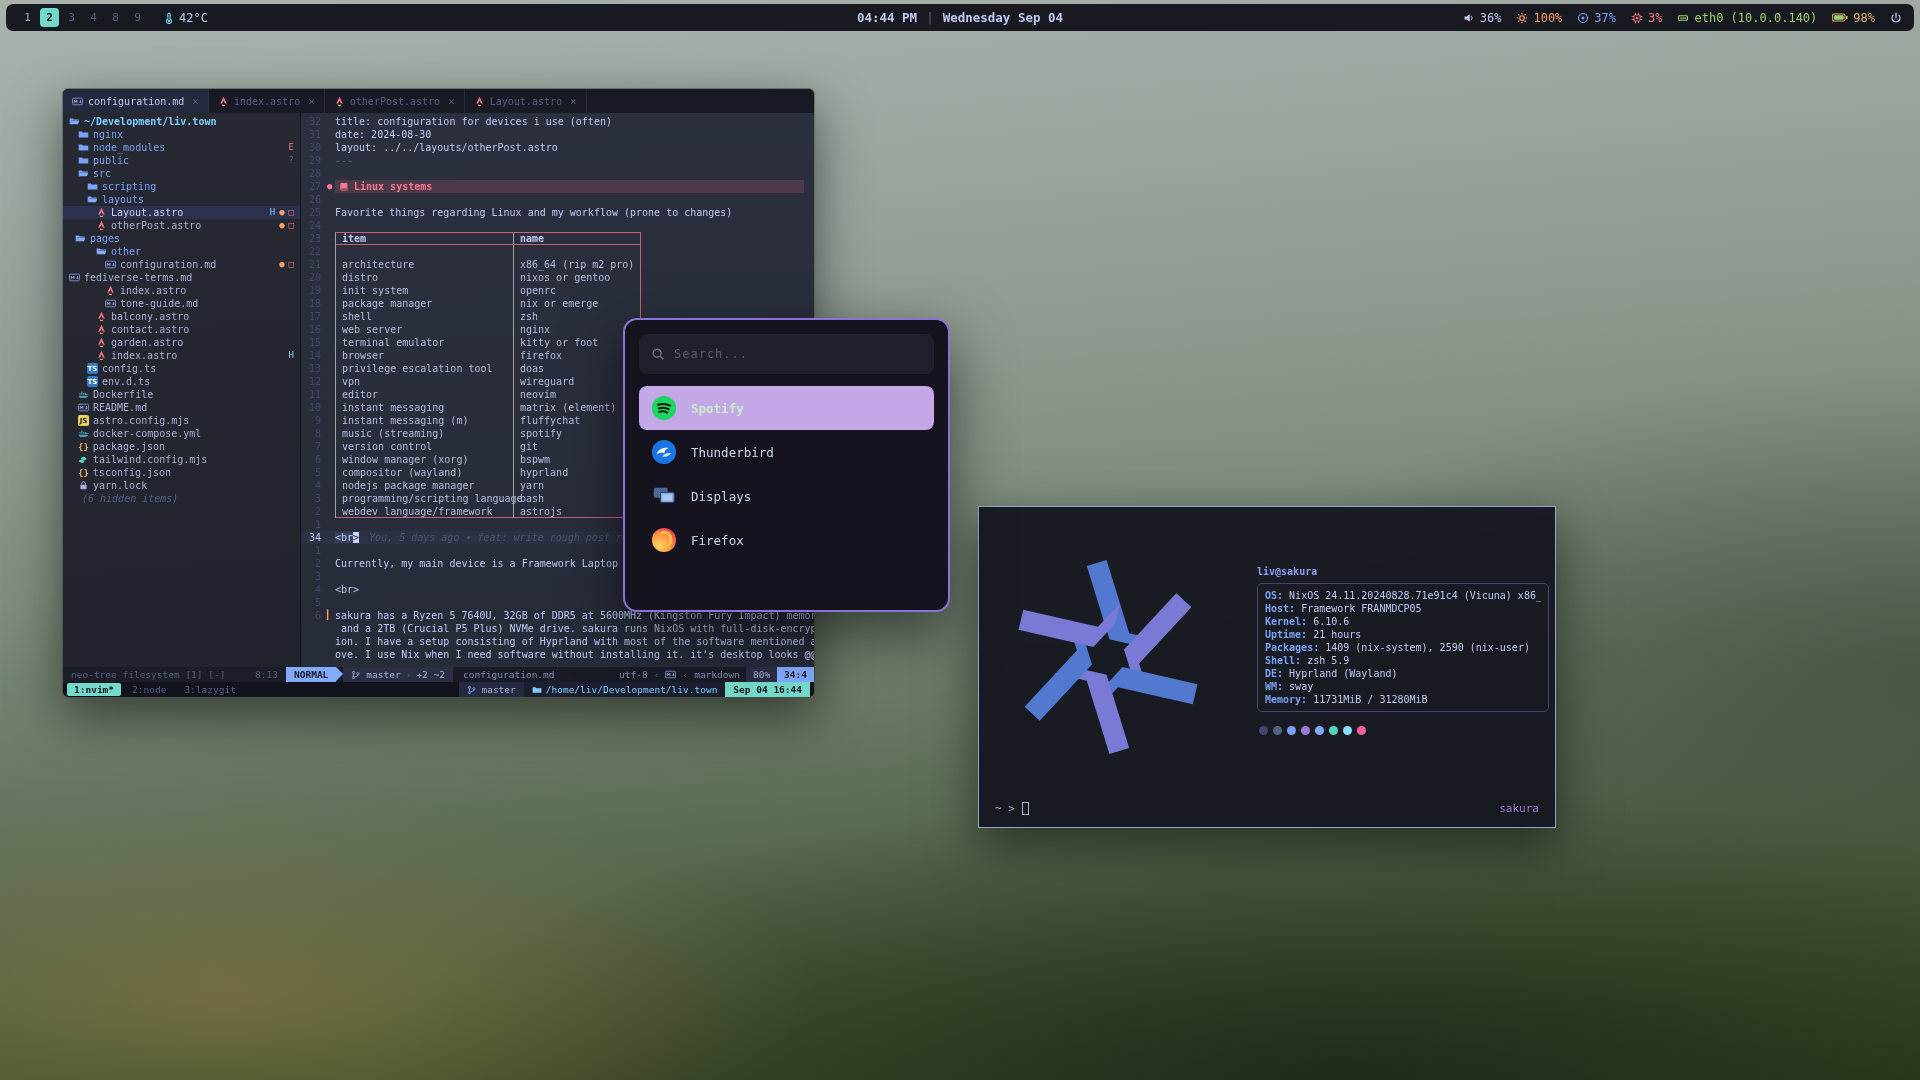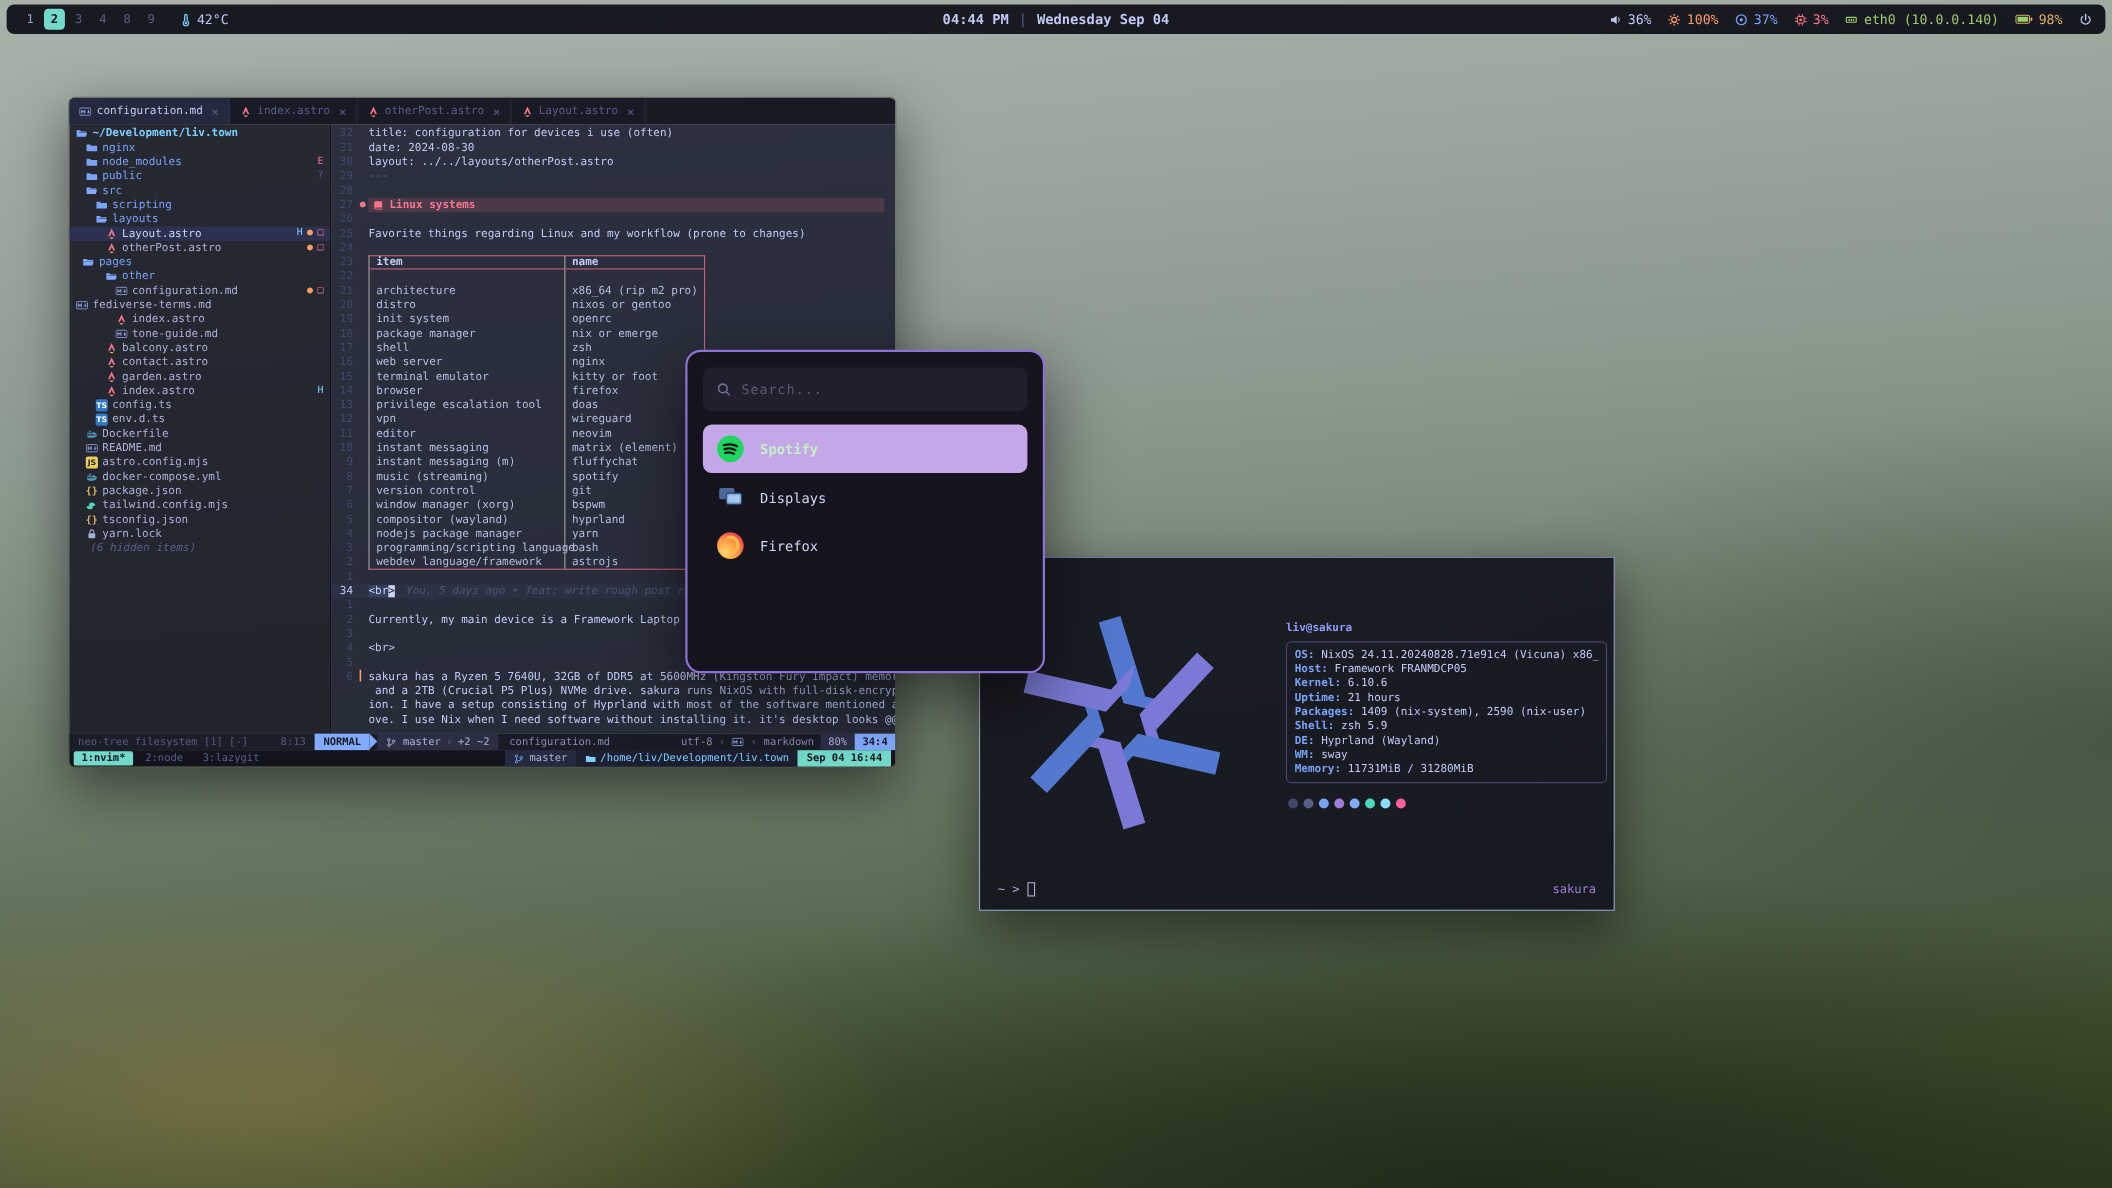--- a/index.html
+++ b/index.html
@@ -89,21 +89,21 @@
 .launcher{position:absolute;left:623px;top:318px;width:327px;height:294px;background:#15131e;
   border:2px solid #8d72d6;border-radius:14px;z-index:40;box-shadow:0 20px 60px rgba(0,0,0,.55);
   padding:14px;overflow:hidden;display:flex;flex-direction:column}
 .search-box{height:40px;background:#211f2e;border-radius:8px;display:flex;align-items:center;gap:9px;padding:0 12px;margin-bottom:12px;flex:none}
 .search-box input{background:transparent;border:none;outline:none;color:#cdd6f4;font:12px "DejaVu Sans Mono",monospace;width:100%}
 .search-box input::placeholder{color:#5c5a6e;letter-spacing:1px}
 .litem{height:44px;display:flex;align-items:center;gap:14px;padding:0 12px;border-radius:8px;color:#cdd6f4;font-size:12.5px;flex:none}
 .litem.selected{background:#c4a7e7;color:#c8eec8;font-weight:bold}
 .litem .icon{width:26px;height:26px}
 
-.fetch-term{position:absolute;left:890px;top:506px;width:578px;height:322px;background:rgba(21,22,32,.95);
+.fetch-term{position:absolute;left:978px;top:506px;width:578px;height:322px;background:rgba(21,22,32,.95);
   border:1px solid #9aa5ce;z-index:30;box-shadow:0 16px 46px rgba(0,0,0,.5);color:#b8c0e0}
 .ft-logo{position:absolute;left:14px;top:24px;width:230px;height:252px;display:flex;align-items:center;justify-content:center}
 .ft-info{position:absolute;left:278px;top:58px;width:292px;font-size:10px;line-height:13px}
 .ft-user{color:#8f9df7;margin-bottom:5px;font-weight:bold}
 .ft-box{border:1px solid #414868;border-radius:5px;padding:5px 7px}
 .ft-row{display:flex;height:13px;white-space:pre;overflow:hidden}
 .ft-key{color:#7aa2f7;font-weight:bold}
 .ft-val{color:#c0caf5}
 .ft-palette{display:flex;gap:5px;margin-top:14px;padding-left:2px}
 .dot{width:9px;height:9px;border-radius:50%}
@@ -703,20 +703,30 @@
               <path d="M8.3 14.3c4-1.1 7.7-.7 10.6 1"></path>
               <path d="M9 18c3.2-.8 6-.5 8.4.9"></path>
             </g>
           </svg>
         </span>
         <span>Spotify</span>
       </div>
       <div class="litem ">
         <span class="icon">
           <svg viewBox="0 0 28 28" width="26" height="26">
+            <circle cx="14" cy="14" r="13" fill="#1b74e4"></circle>
+            <path fill="#fff" d="M6 17c1.5-5.5 7-8.5 13-7.2-2.7 1-4.6 3-4.8 5.7-1.8-1.6-5.5-1.2-8.2 1.5z"></path>
+            <path fill="#cfe5ff" d="M12 19c2-3 6-4.5 9.5-3.5-2.5 2.8-6.3 4.2-9.5 3.5z"></path>
+          </svg>
+        </span>
+        <span>Thunderbird</span>
+      </div>
+      <div class="litem ">
+        <span class="icon">
+          <svg viewBox="0 0 28 28" width="26" height="26">
             <rect x="3" y="5" width="15" height="11" rx="2" fill="#49699c"></rect>
             <rect x="10" y="10" width="15" height="11" rx="2" fill="#7ba7e0" stroke="#2c3e5d"></rect>
             <rect x="12" y="12" width="11" height="7" rx="1" fill="#a8c8f0"></rect>
           </svg>
         </span>
         <span>Displays</span>
       </div>
       <div class="litem ">
         <span class="icon">
           <svg viewBox="0 0 28 28" width="26" height="26">

